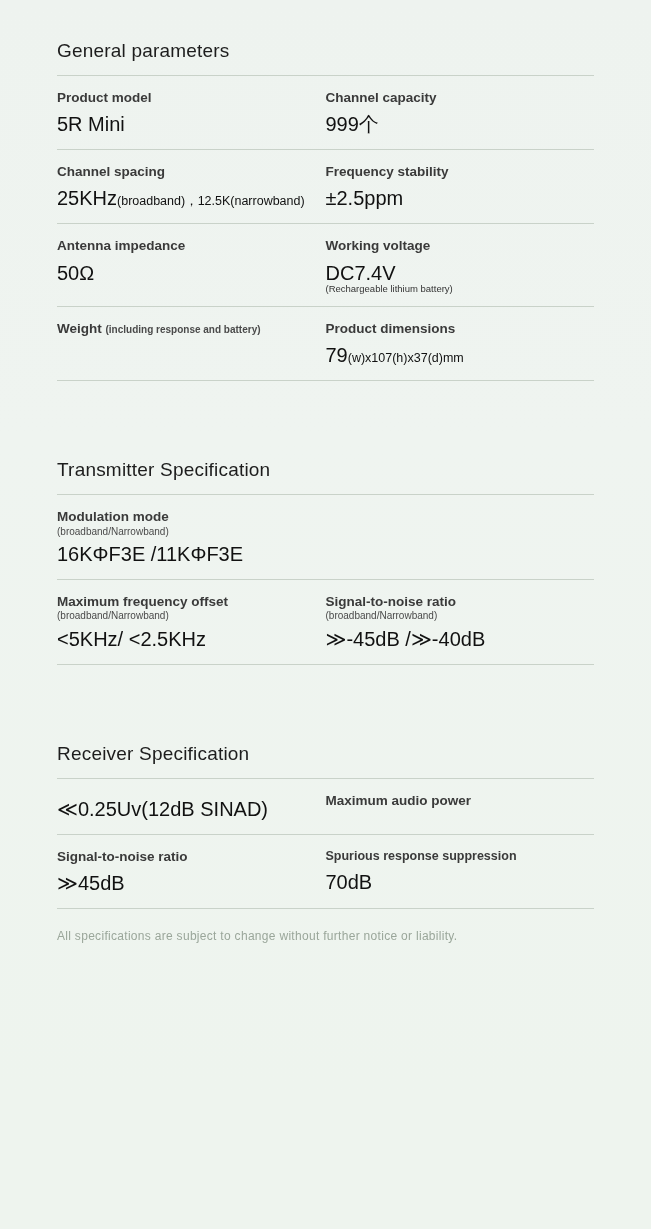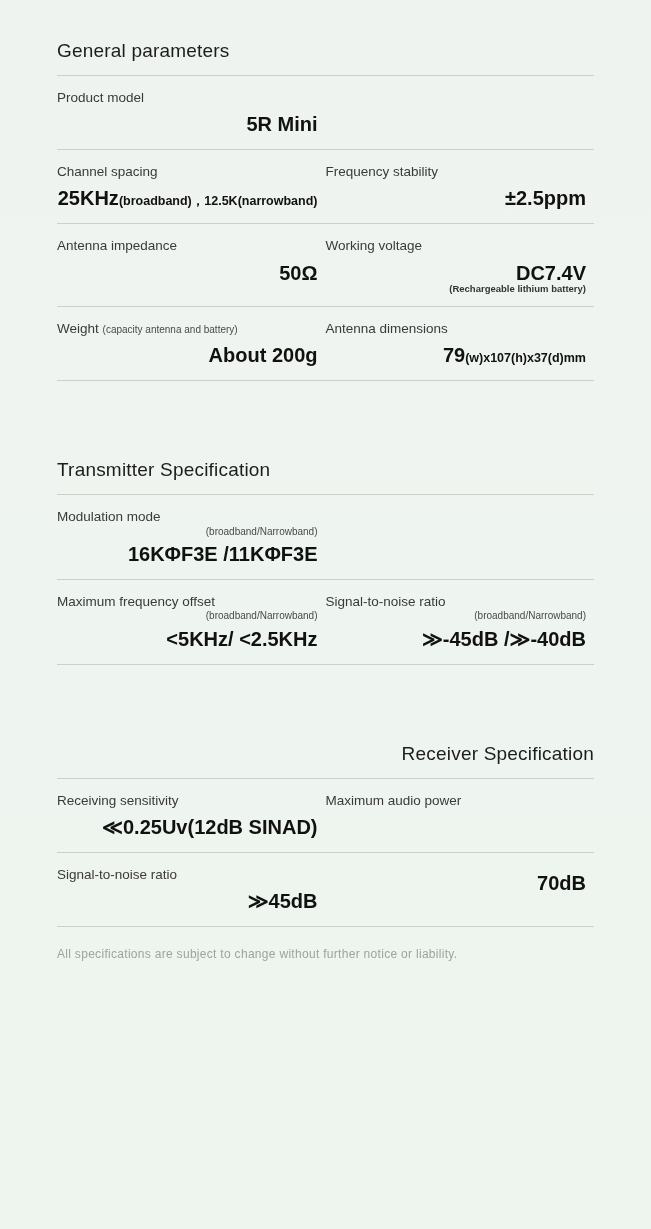--- a/index.html
+++ b/index.html
@@ -27,59 +27,57 @@
   .section-title {
     font-size: 19px;
     font-weight: 400;
     color: #1d1d1d;
     letter-spacing: 0.2px;
     padding-bottom: 13px;
     border-bottom: 1px solid #c9d2c9;
   }
   .s1-title { padding-top: 40px; }
   .s2-title { padding-top: 42px; }
-  .s3-title { padding-top: 42px; text-align: right; }
+  .s3-title { padding-top: 42px; }
 
   .row {
     display: flex;
     border-bottom: 1px solid #c9d2c9;
     padding: 13px 0 12px 0;
   }
   .row.last { border-bottom: 1px solid #c9d2c9; }
   .cell {
     width: 50%;
     padding-right: 8px;
   }
   .label {
     font-size: 13.5px;
     color: #3a3a3a;
-    font-weight: 400;
+    font-weight: 700;
     line-height: 1.35;
     white-space: nowrap;
   }
   .label .sub {
     font-size: 10px;
     color: #4a4a4a;
   }
   .sublabel {
     display: block;
     font-size: 10px;
     color: #4a4a4a;
     line-height: 1.15;
     margin-top: -1px;
-    text-align: right;
   }
   .value {
     font-size: 20px;
     color: #111;
-    font-weight: 700;
+    font-weight: 400;
     line-height: 1.3;
     margin-top: 4px;
     white-space: nowrap;
-    text-align: right;
   }
   .value .small {
     font-size: 12.5px;
   }
   .value .tiny {
     display: block;
     font-size: 9.5px;
     line-height: 1.1;
     margin-top: -2px;
     color: #333;
@@ -98,20 +96,24 @@
 <div class="page">
 
   <div class="section">
     <div class="section-title s1-title">General parameters</div>
 
     <div class="row">
       <div class="cell">
         <div class="label">Product model</div>
         <div class="value">5R Mini</div>
       </div>
+      <div class="cell">
+        <div class="label">Channel capacity</div>
+        <div class="value">999个</div>
+      </div>
     </div>
 
     <div class="row">
       <div class="cell">
         <div class="label">Channel spacing</div>
         <div class="value"><span>25KHz</span><span class="small">(broadband)，12.5K(narrowband)</span></div>
       </div>
       <div class="cell">
         <div class="label">Frequency stability</div>
         <div class="value">±2.5ppm</div>
@@ -124,25 +126,24 @@
         <div class="value">50Ω</div>
       </div>
       <div class="cell">
         <div class="label">Working voltage</div>
         <div class="value"><span>DC7.4V</span><span class="tiny">(Rechargeable lithium battery)</span></div>
       </div>
     </div>
 
     <div class="row last">
       <div class="cell">
-        <div class="label"><span>Weight</span> <span class="sub">(capacity antenna and battery)</span></div>
-        <div class="value">About 200g</div>
-      </div>
-      <div class="cell">
-        <div class="label">Antenna dimensions</div>
+        <div class="label"><span>Weight</span> <span class="sub">(including response and battery)</span></div>
+      </div>
+      <div class="cell">
+        <div class="label">Product dimensions</div>
         <div class="value"><span>79</span><span class="small">(w)x107(h)x37(d)mm</span></div>
       </div>
     </div>
   </div>
 
   <div class="spacer-lg"></div>
 
   <div class="section">
     <div class="section-title s2-title">Transmitter Specification</div>
 
@@ -168,34 +169,34 @@
     </div>
   </div>
 
   <div class="spacer-lg"></div>
 
   <div class="section">
     <div class="section-title s3-title">Receiver Specification</div>
 
     <div class="row">
       <div class="cell">
-        <div class="label">Receiving sensitivity</div>
         <div class="value">≪0.25Uv(12dB SINAD)</div>
       </div>
       <div class="cell">
         <div class="label">Maximum audio power</div>
       </div>
     </div>
 
     <div class="row last">
       <div class="cell">
         <div class="label">Signal-to-noise ratio</div>
         <div class="value">≫45dB</div>
       </div>
       <div class="cell">
+        <div class="label" style="font-size:12.5px;">Spurious response suppression</div>
         <div class="value">70dB</div>
       </div>
     </div>
   </div>
 
   <div class="footer">All specifications are subject to change without further notice or liability.</div>
 
 </div>
 
 </body></html>

